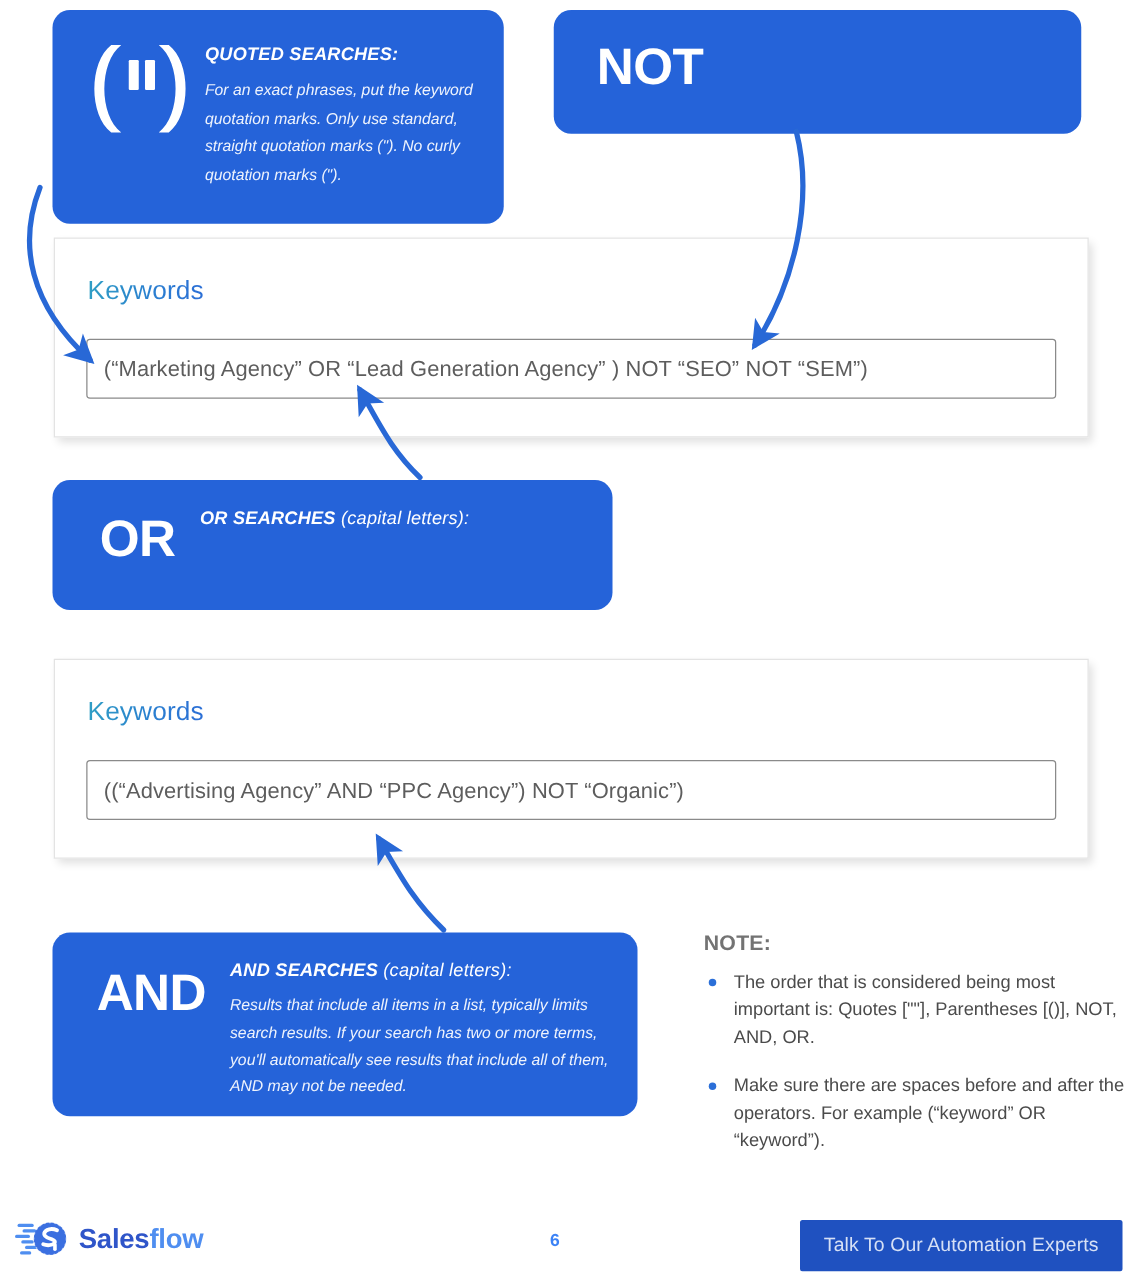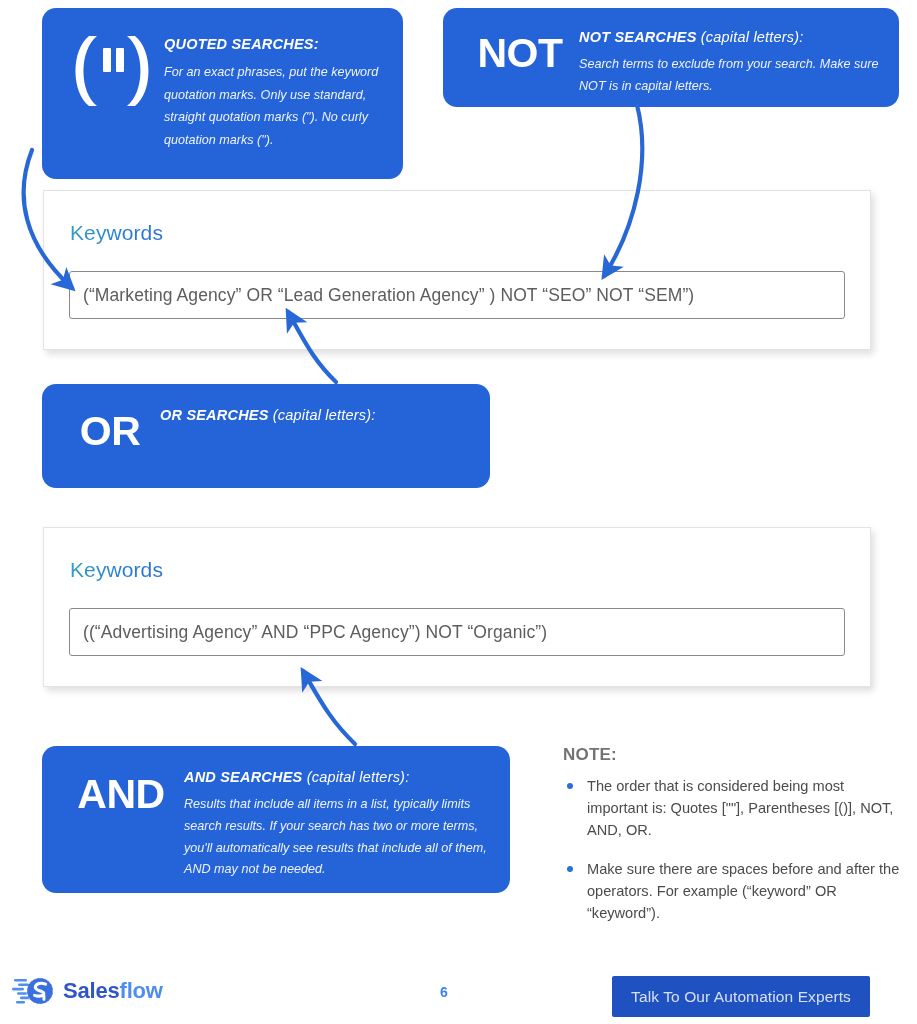--- a/index.html
+++ b/index.html
@@ -86,23 +86,24 @@
     position: relative;
     width: 90px;
     height: 78px;
   }
   #callout-quoted .body { padding-top: 8px; }
 
   
   #callout-not {
     left: 443px;
     top: 8px;
-    width: 456px;
+    width: 422px;
     height: 99px;
     padding: 17px 20px 14px 18px;
+    text-align: right;
   }
   #callout-not .badge {
     width: 118px;
     font-size: 41px;
     letter-spacing: -0.5px;
     align-self: flex-start;
     margin-top: 8px;
   }
   #callout-not .body { padding-top: 4px; }
   #callout-not .ctext { line-height: 1.72; }
@@ -257,21 +258,21 @@
     position: absolute;
     left: 440px;
     top: 984px;
     font-size: 14px;
     font-weight: 700;
     color: #3b82f6;
   }
 
   #cta-button {
     position: absolute;
-    left: 612px;
+    left: 640px;
     top: 976px;
     width: 258px;
     height: 41px;
     background: #1f51c0;
     border: none;
     border-radius: 2px;
     color: #d6e0f5;
     font-size: 15.5px;
     letter-spacing: 0.1px;
     font-family: "Liberation Sans", sans-serif;
@@ -307,24 +308,20 @@
       </svg>
     </div>
     <div class="body">
       <p class="ctitle"><span>QUOTED SEARCHES:</span><span class="soft"></span></p>
       <p class="ctext">For an exact phrases, put the keyword quotation marks. Only use standard, straight quotation marks ("). No curly quotation marks (").</p>
     </div>
   </div>
 
   <div class="callout" id="callout-not">
     <div class="badge">NOT</div>
-    <div class="body">
-      <p class="ctitle"><span>NOT SEARCHES</span><span class="soft"> (capital letters):</span></p>
-      <p class="ctext">Search terms to exclude from your search. Make sure NOT is in capital letters.</p>
-    </div>
   </div>
 
   <div class="kwcard" id="kwcard-1">
     <div class="kwlabel">Keywords</div>
     <div class="kwinput" title="Enter keywords">(“Marketing Agency” OR “Lead Generation Agency” ) NOT “SEO” NOT “SEM”)</div>
   </div>
 
   <div class="callout" id="callout-or">
     <div class="badge">OR</div>
     <div class="body">

